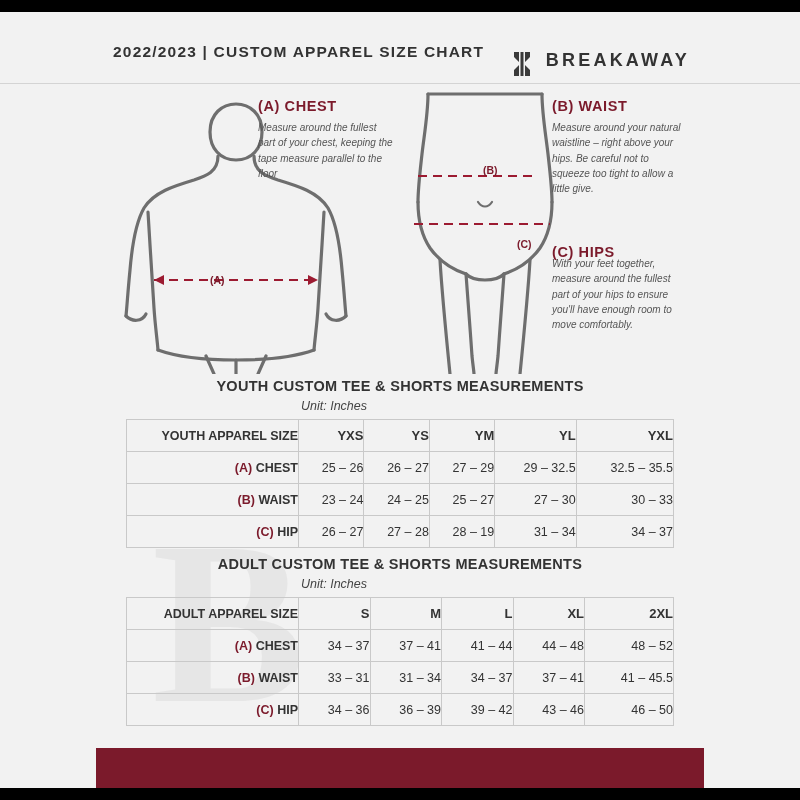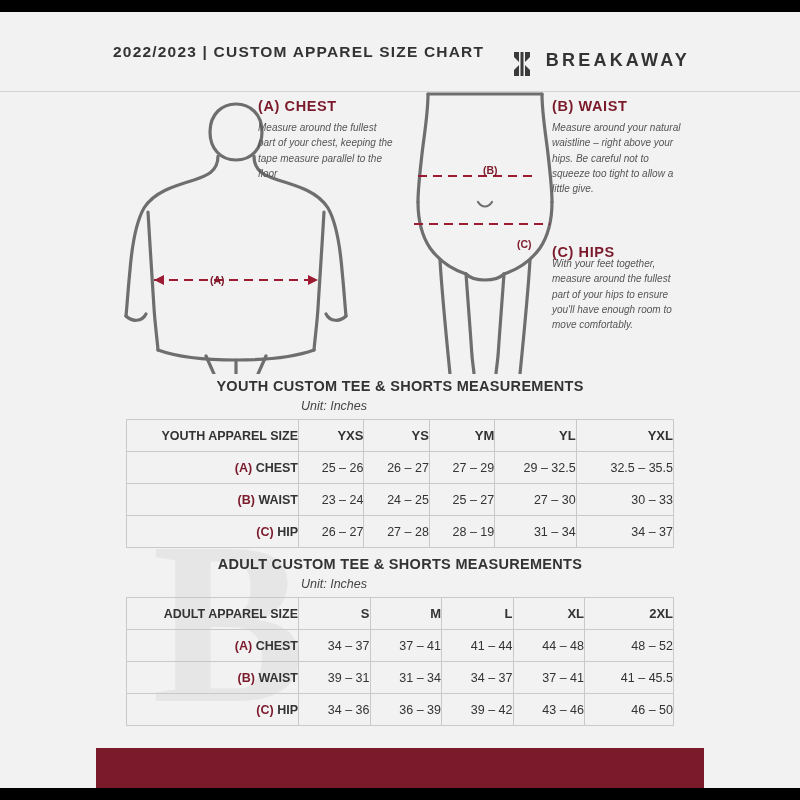--- a/index.html
+++ b/index.html
@@ -28,21 +28,21 @@
     font-size: 230px;
     font-weight: bold;
     color: #e6e6e6;
     line-height: 0.8;
     user-select: none;
     letter-spacing: -6px;
   }
   
   .header {
     position: absolute;
-    left: 0; top: 0; width: 800px; height: 80px;
+    left: 0; top: 0; width: 800px; height: 72px;
     border-bottom: 1px solid #d4d4d4;
   }
   .header-title {
     position: absolute;
     left: 113px; top: 31px;
     font-size: 15.5px;
     font-weight: bold;
     letter-spacing: 1.2px;
     color: #333;
   }
@@ -300,21 +300,21 @@
         <tr>
           <td class="rowhead"><span class="lbl">(A)</span> <span>CHEST</span></td>
           <td>34 – 37</td>
           <td>37 – 41</td>
           <td>41 – 44</td>
           <td>44 – 48</td>
           <td>48 – 52</td>
         </tr>
         <tr>
           <td class="rowhead"><span class="lbl">(B)</span> <span>WAIST</span></td>
-          <td>39 – 31</td>
+          <td>33 – 31</td>
           <td>31 – 34</td>
           <td>34 – 37</td>
           <td>37 – 41</td>
           <td>41 – 45.5</td>
         </tr>
         <tr>
           <td class="rowhead"><span class="lbl">(C)</span> <span>HIP</span></td>
           <td>34 – 36</td>
           <td>36 – 39</td>
           <td>39 – 42</td>

